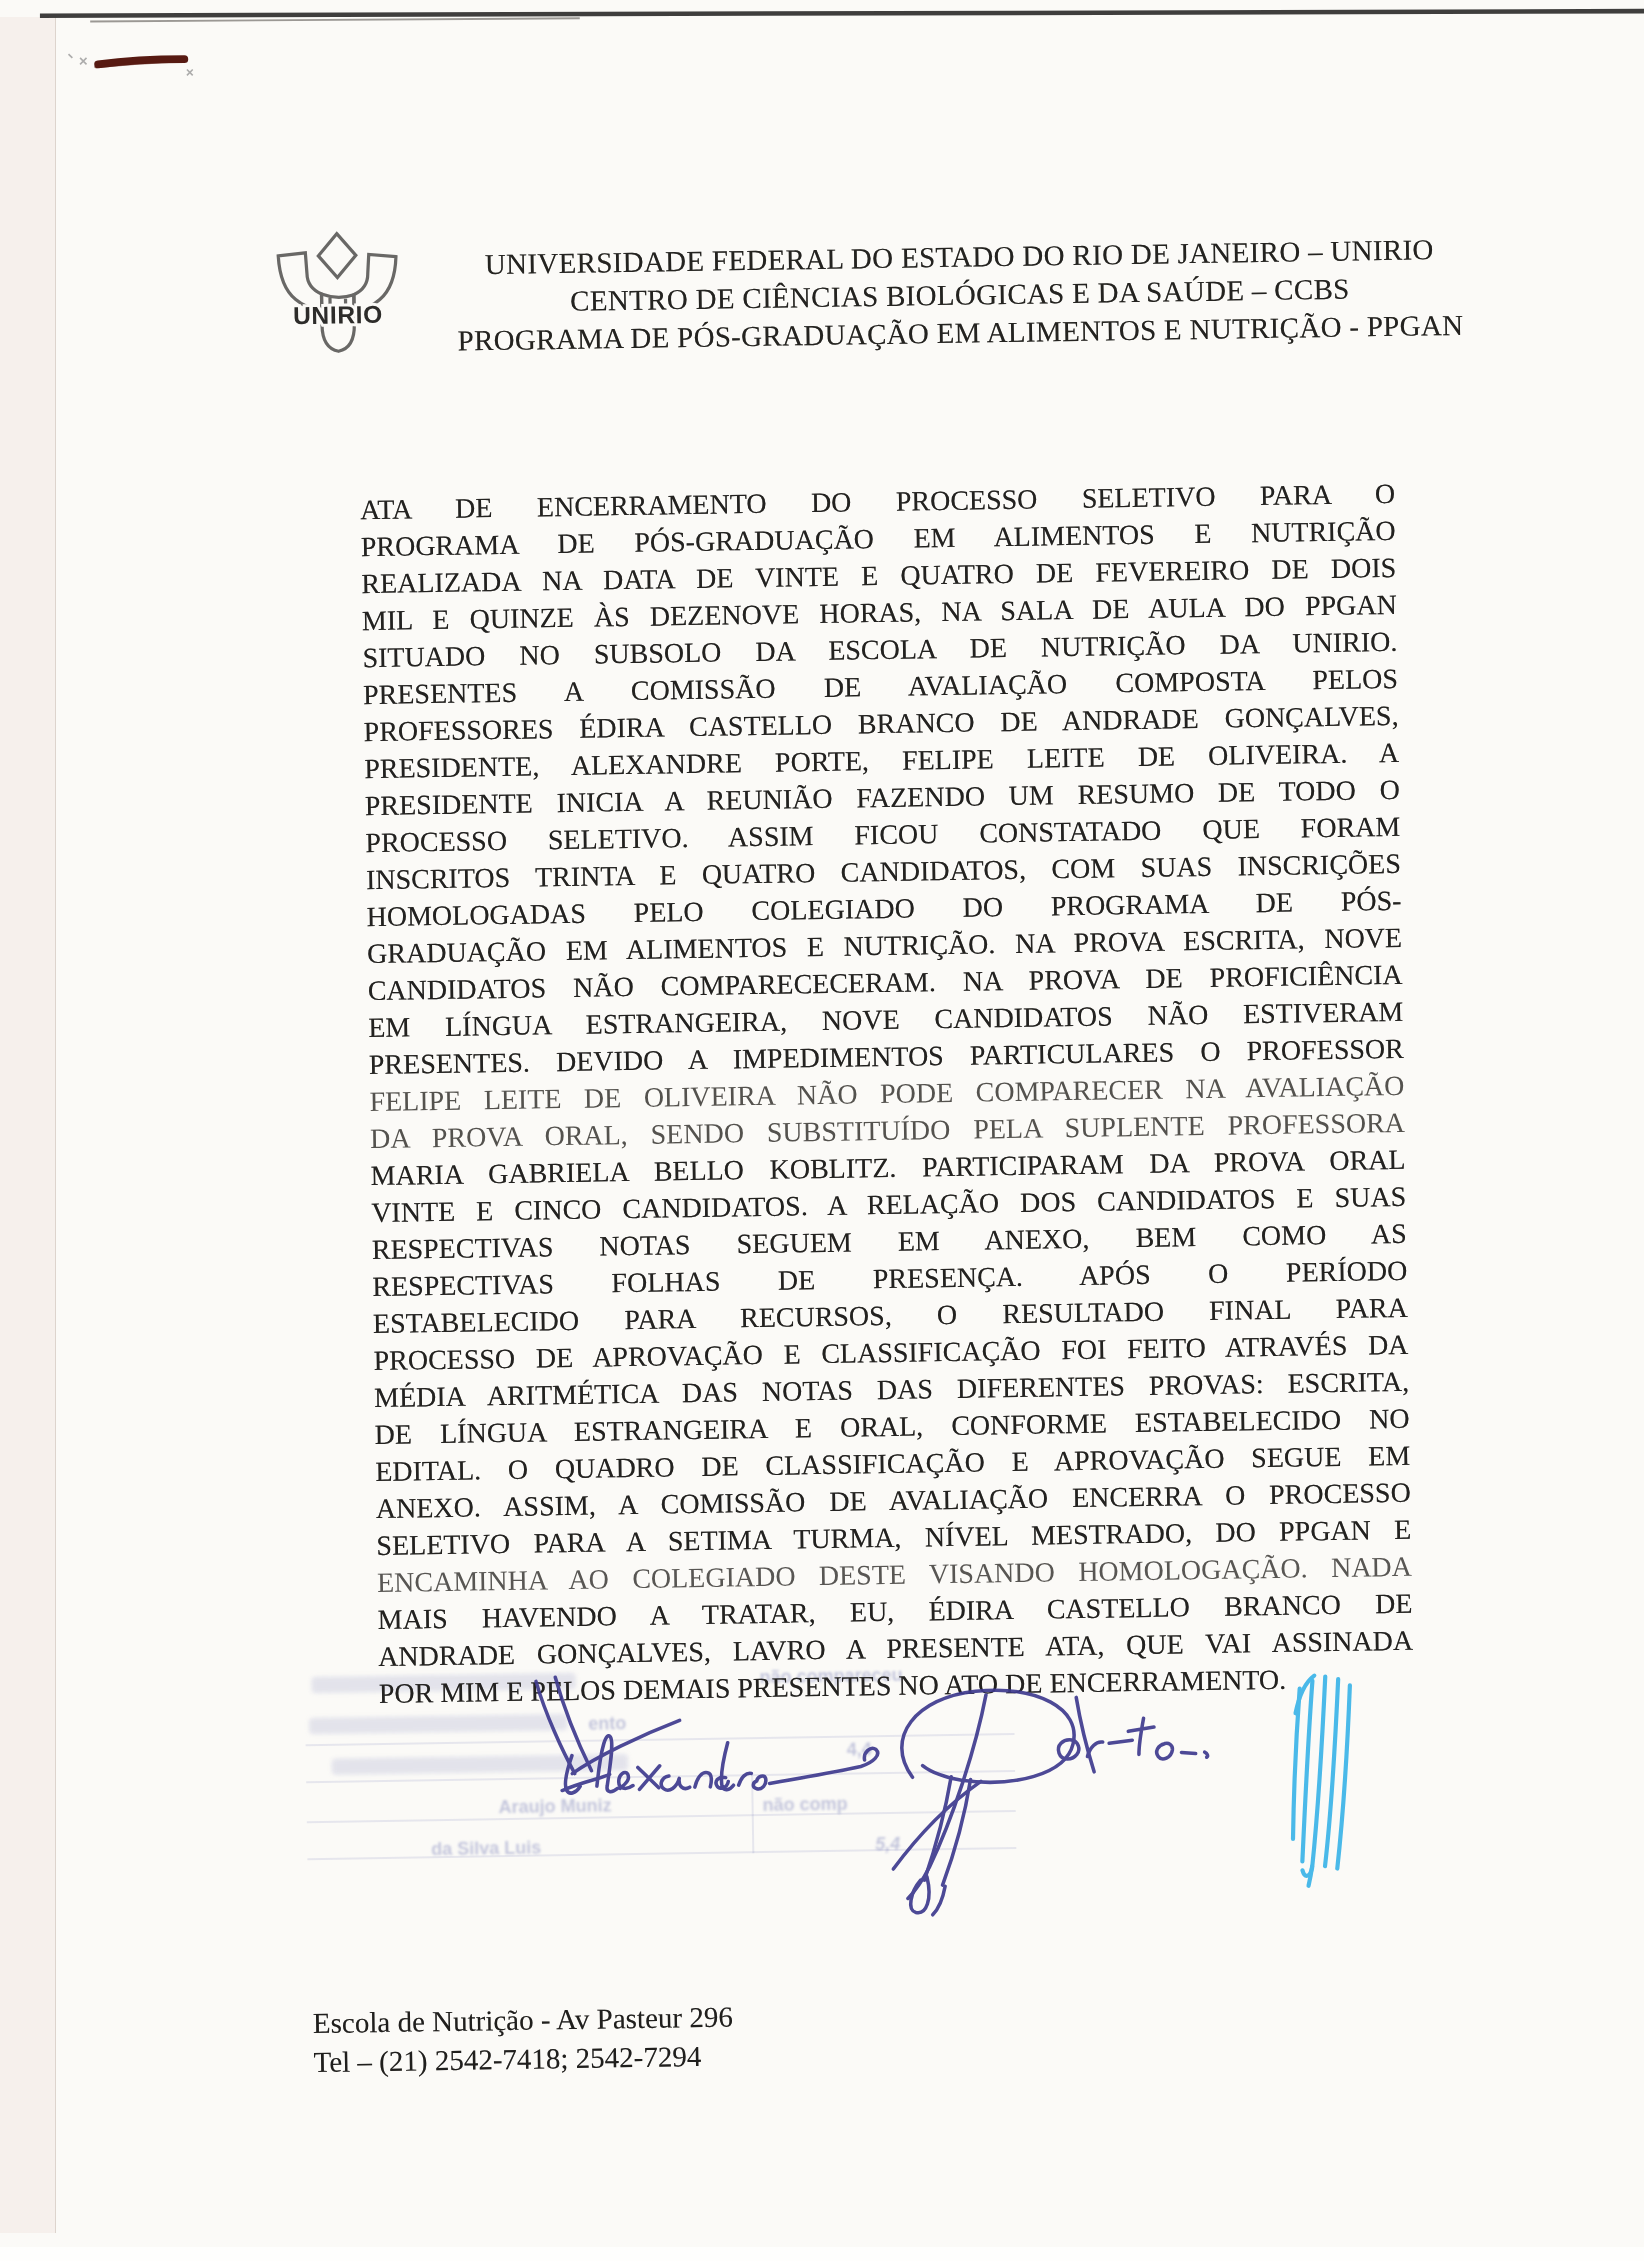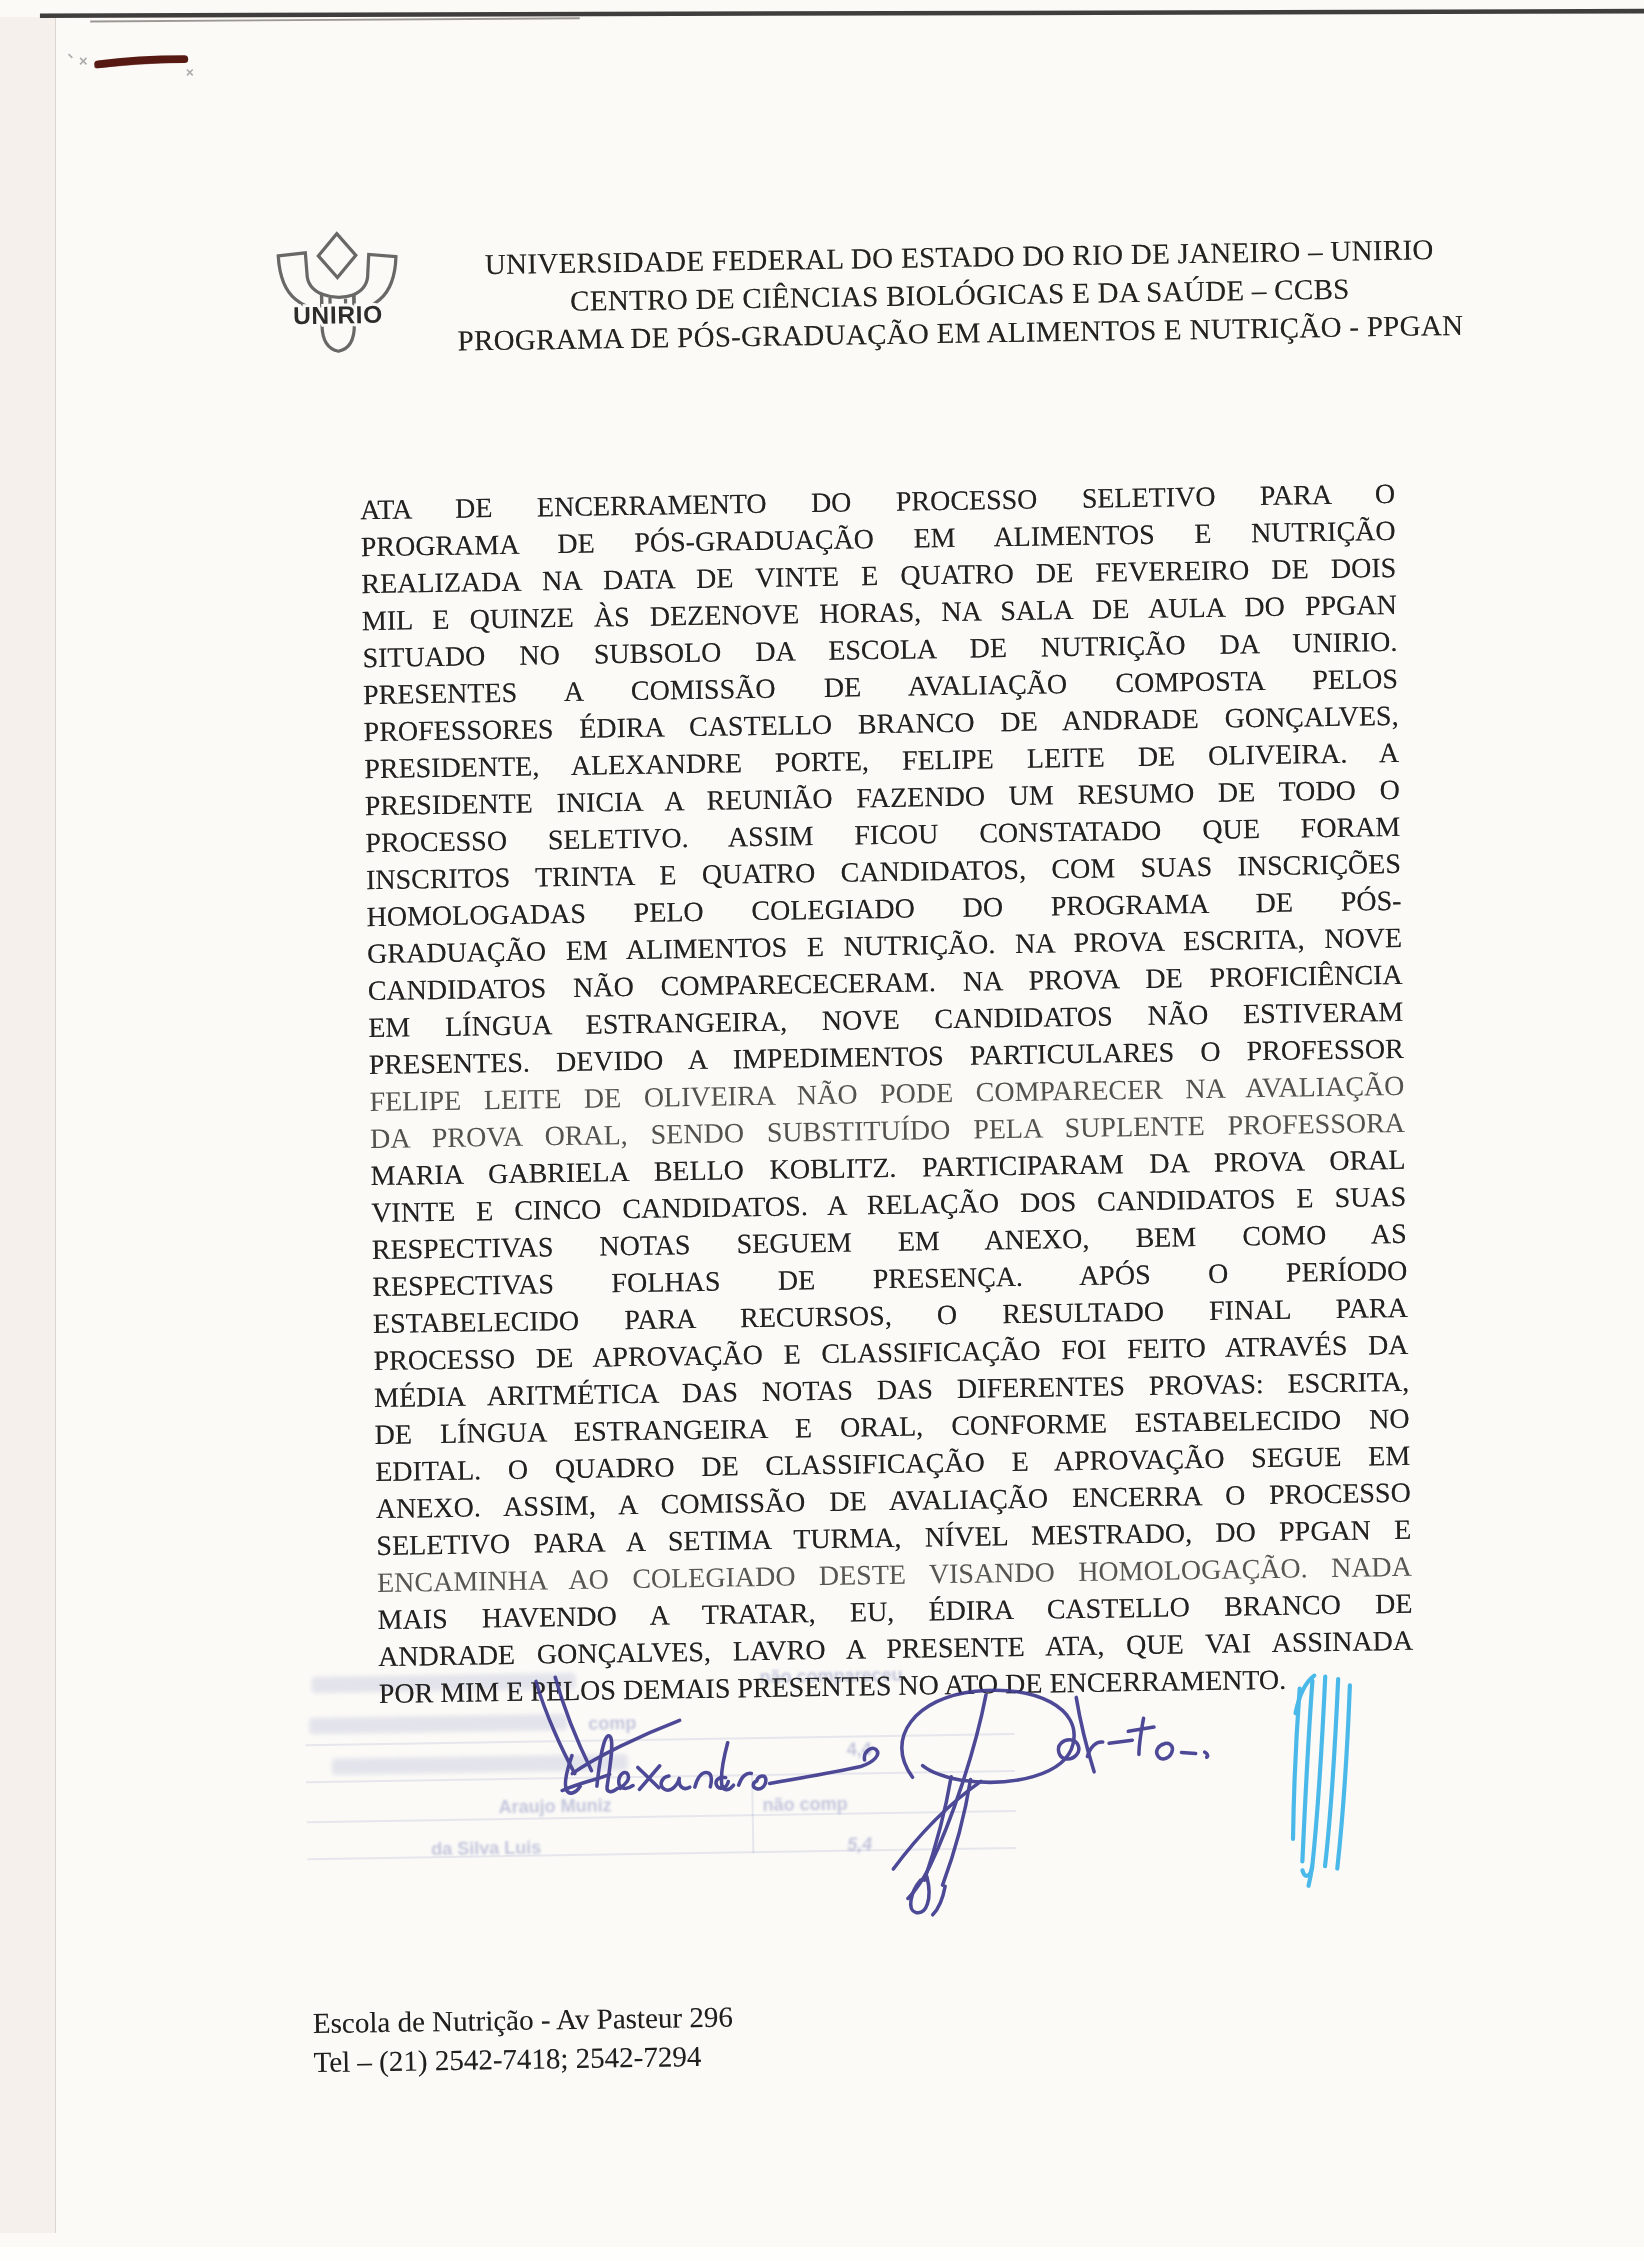--- a/index.html
+++ b/index.html
@@ -120,26 +120,26 @@
       <div class="ghost-bar" style="left:303px; top:1669px; width:264px; height:16px;"></div>
       <div class="ghost-bar" style="left:300px; top:1710px; width:258px; height:16px;"></div>
       <div class="ghost-bar" style="left:322px; top:1751px; width:296px; height:16px;"></div>
       <div class="ghost-rule" style="left:296px; top:1736px; width:709px; height:1.9px;"></div>
       <div class="ghost-rule" style="left:296px; top:1773px; width:709px; height:1.9px;"></div>
       <div class="ghost-rule" style="left:296px; top:1813px; width:709px; height:1.9px;"></div>
       <div class="ghost-rule" style="left:296px; top:1850px; width:709px; height:1.9px;"></div>
       <div class="ghost-rule" style="left:741px; top:1773px; width:1.9px; height:79px;"></div>
       <div id="ghost-frags">
           <span class="ghost-frag" style="left: 751px; top: 1666px;">não compareceu</span>
-          <span class="ghost-frag" style="left: 579px; top: 1710px;">comp</span>
+          <span class="ghost-frag" style="left: 579px; top: 1710px;">ento</span>
           <span class="ghost-frag" style="left: 837px; top: 1708px; margin-top: 32px;">4,4</span>
           <span class="ghost-frag" style="left: 488px; top: 1792px;">Araujo Muniz</span>
           <span class="ghost-frag" style="left: 752px; top: 1794px;">não comp</span>
           <span class="ghost-frag" style="left: 420px; top: 1833px;">da Silva Luis</span>
-          <span class="ghost-frag" style="left: 836px; top: 1835px; font-style: italic;">5,4</span>
+          <span class="ghost-frag" style="left: 864px; top: 1835px; font-style: italic;">5,4</span>
         </div>
     </div>
 
     <div class="body-text" id="body-text">
         <div class="doc-line">ATA DE ENCERRAMENTO DO PROCESSO SELETIVO PARA O</div>
         <div class="doc-line">PROGRAMA DE PÓS-GRADUAÇÃO EM ALIMENTOS E NUTRIÇÃO</div>
         <div class="doc-line">REALIZADA NA DATA DE VINTE E QUATRO DE FEVEREIRO DE DOIS</div>
         <div class="doc-line">MIL E QUINZE ÀS DEZENOVE HORAS, NA SALA DE AULA DO PPGAN</div>
         <div class="doc-line">SITUADO NO SUBSOLO DA ESCOLA DE NUTRIÇÃO DA UNIRIO.</div>
         <div class="doc-line">PRESENTES A COMISSÃO DE AVALIAÇÃO COMPOSTA PELOS</div>

